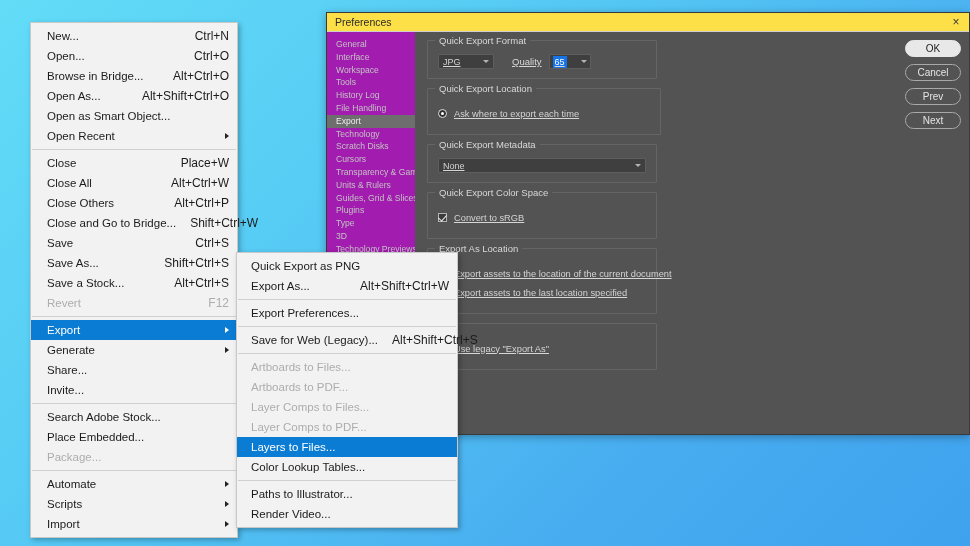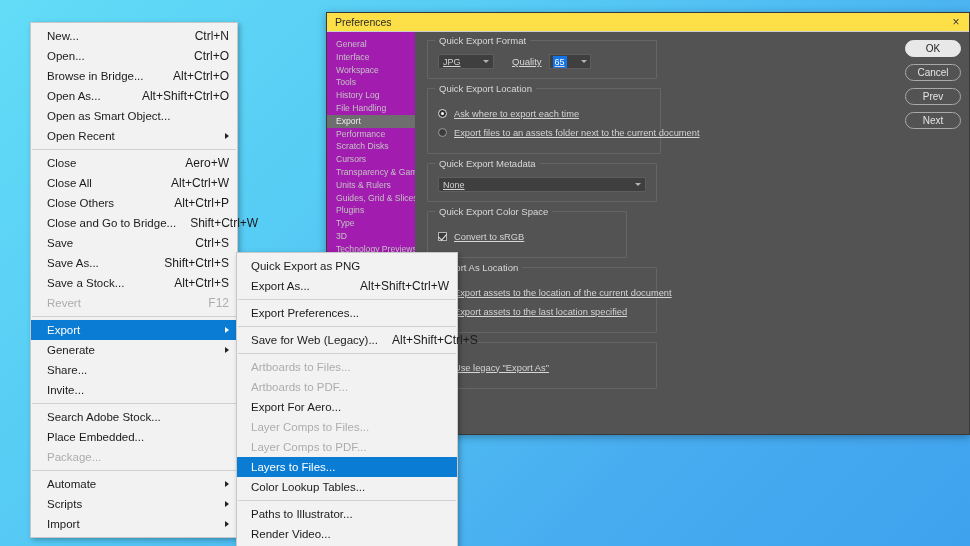--- a/index.html
+++ b/index.html
@@ -273,21 +273,21 @@
   <div id="prefs-body">
 
     <div id="prefs-sidebar">
       <div class="side-item">General</div>
       <div class="side-item">Interface</div>
       <div class="side-item">Workspace</div>
       <div class="side-item">Tools</div>
       <div class="side-item">History Log</div>
       <div class="side-item">File Handling</div>
       <div class="side-item active">Export</div>
-      <div class="side-item">Performance</div>
+      <div class="side-item">Technology</div>
       <div class="side-item">Scratch Disks</div>
       <div class="side-item">Cursors</div>
       <div class="side-item">Transparency &amp; Gamut</div>
       <div class="side-item">Units &amp; Rulers</div>
       <div class="side-item">Guides, Grid &amp; Slices</div>
       <div class="side-item">Plugins</div>
       <div class="side-item">Type</div>
       <div class="side-item">3D</div>
       <div class="side-item">Technology Previews</div>
     </div>
@@ -308,35 +308,31 @@
           </div>
         </div>
       </div>
 
       <div class="group" style="width:234px;">
         <div class="group-title">Quick Export Location</div>
         <div class="opt-row">
           <span class="radio on"></span>
           <span class="opt-label">Ask where to export each time</span>
         </div>
-        <div class="opt-row">
-          <span class="radio"></span>
-          <span class="opt-label">Export files to an assets folder next to the current document</span>
-        </div>
       </div>
 
       <div class="group" style="width:230px;">
         <div class="group-title">Quick Export Metadata</div>
         <div class="select" id="meta-select">
           <span>None</span>
           <span class="caret"></span>
         </div>
       </div>
 
-      <div class="group" style="width:200px;">
+      <div class="group" style="width:230px;">
         <div class="group-title">Quick Export Color Space</div>
         <div class="opt-row">
           <span class="checkbox on"></span>
           <span class="opt-label">Convert to sRGB</span>
         </div>
       </div>
 
       <div class="group" style="width:230px;">
         <div class="group-title">Export As Location</div>
         <div class="opt-row">
@@ -387,21 +383,21 @@
     <div class="mi">
       <span class="lbl">Open as Smart Object...</span>
     </div>
     <div class="mi has-sub">
       <span class="lbl">Open Recent</span>
       <span class="arrow"></span>
     </div>
     <div class="msep"></div>
     <div class="mi">
       <span class="lbl">Close</span>
-      <span class="acc">Aero+W</span>
+      <span class="acc">Place+W</span>
     </div>
     <div class="mi">
       <span class="lbl">Close All</span>
       <span class="acc">Alt+Ctrl+W</span>
     </div>
     <div class="mi">
       <span class="lbl">Close Others</span>
       <span class="acc">Alt+Ctrl+P</span>
     </div>
     <div class="mi">
@@ -481,23 +477,20 @@
       <span class="lbl">Save for Web (Legacy)...</span>
       <span class="acc">Alt+Shift+Ctrl+S</span>
     </div>
     <div class="msep"></div>
     <div class="mi disabled">
       <span class="lbl">Artboards to Files...</span>
     </div>
     <div class="mi disabled">
       <span class="lbl">Artboards to PDF...</span>
     </div>
-    <div class="mi">
-      <span class="lbl">Export For Aero...</span>
-    </div>
     <div class="mi disabled">
       <span class="lbl">Layer Comps to Files...</span>
     </div>
     <div class="mi disabled">
       <span class="lbl">Layer Comps to PDF...</span>
     </div>
     <div class="mi sel">
       <span class="lbl">Layers to Files...</span>
     </div>
     <div class="mi">

